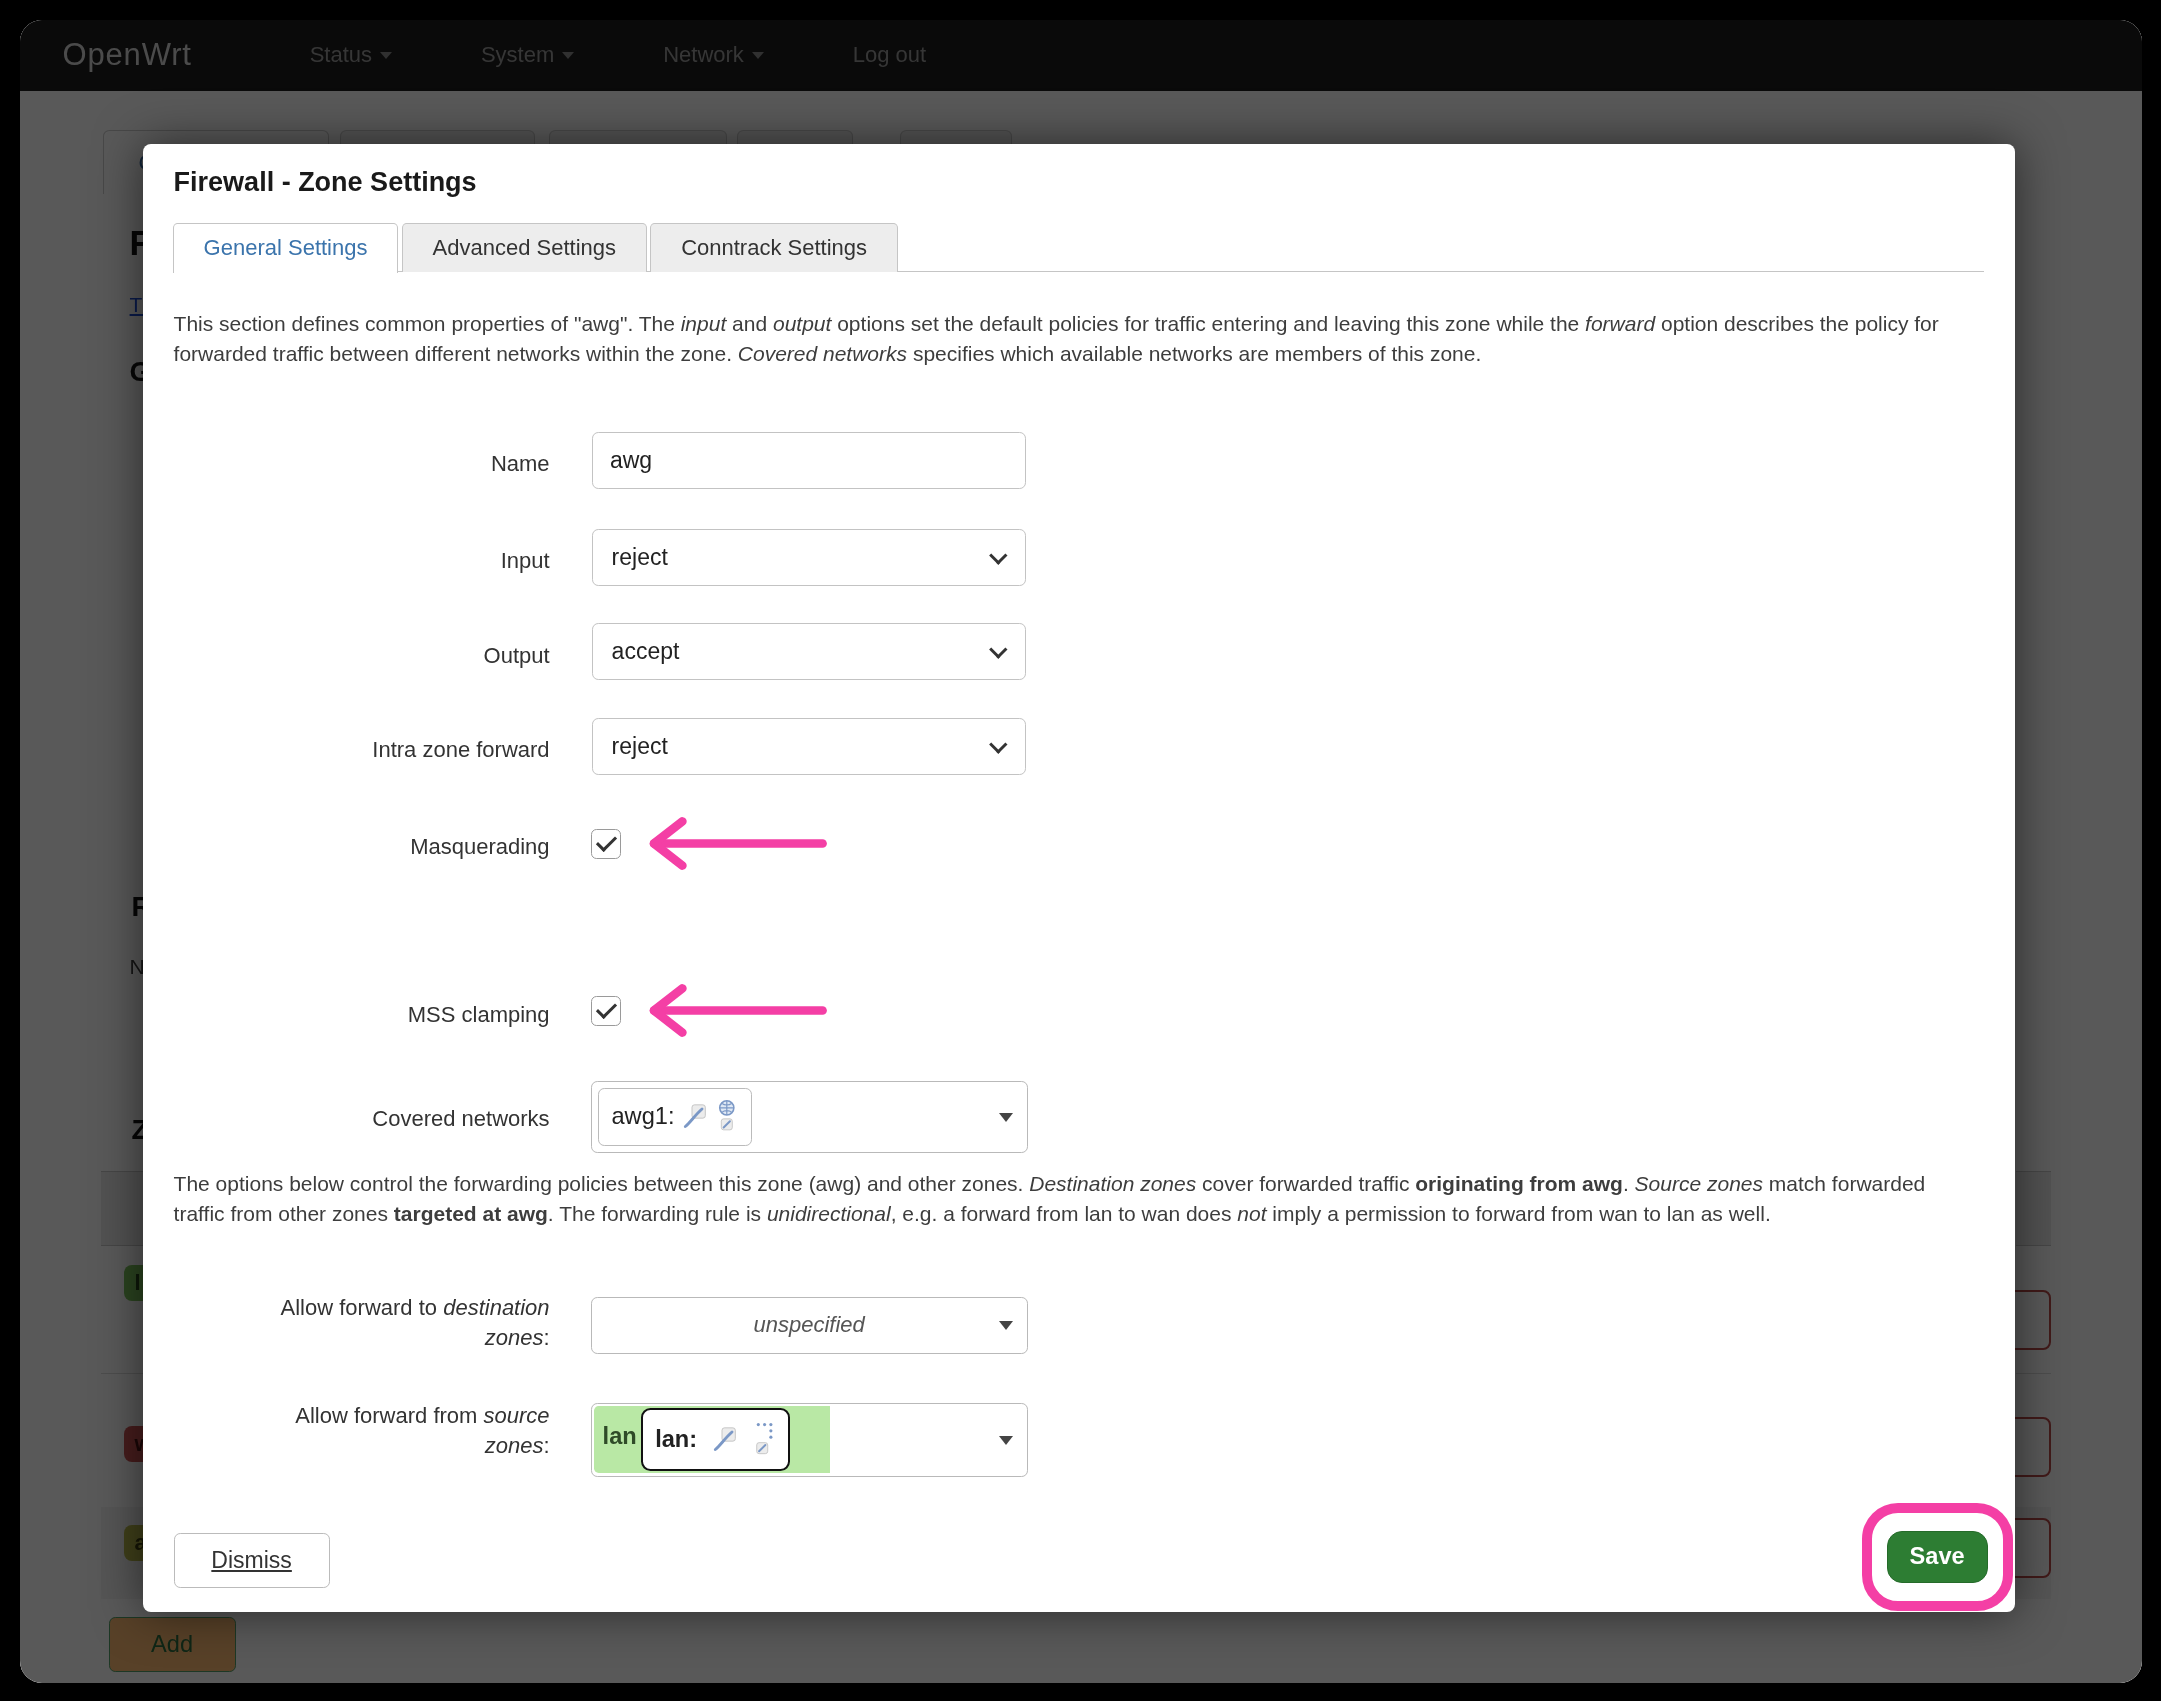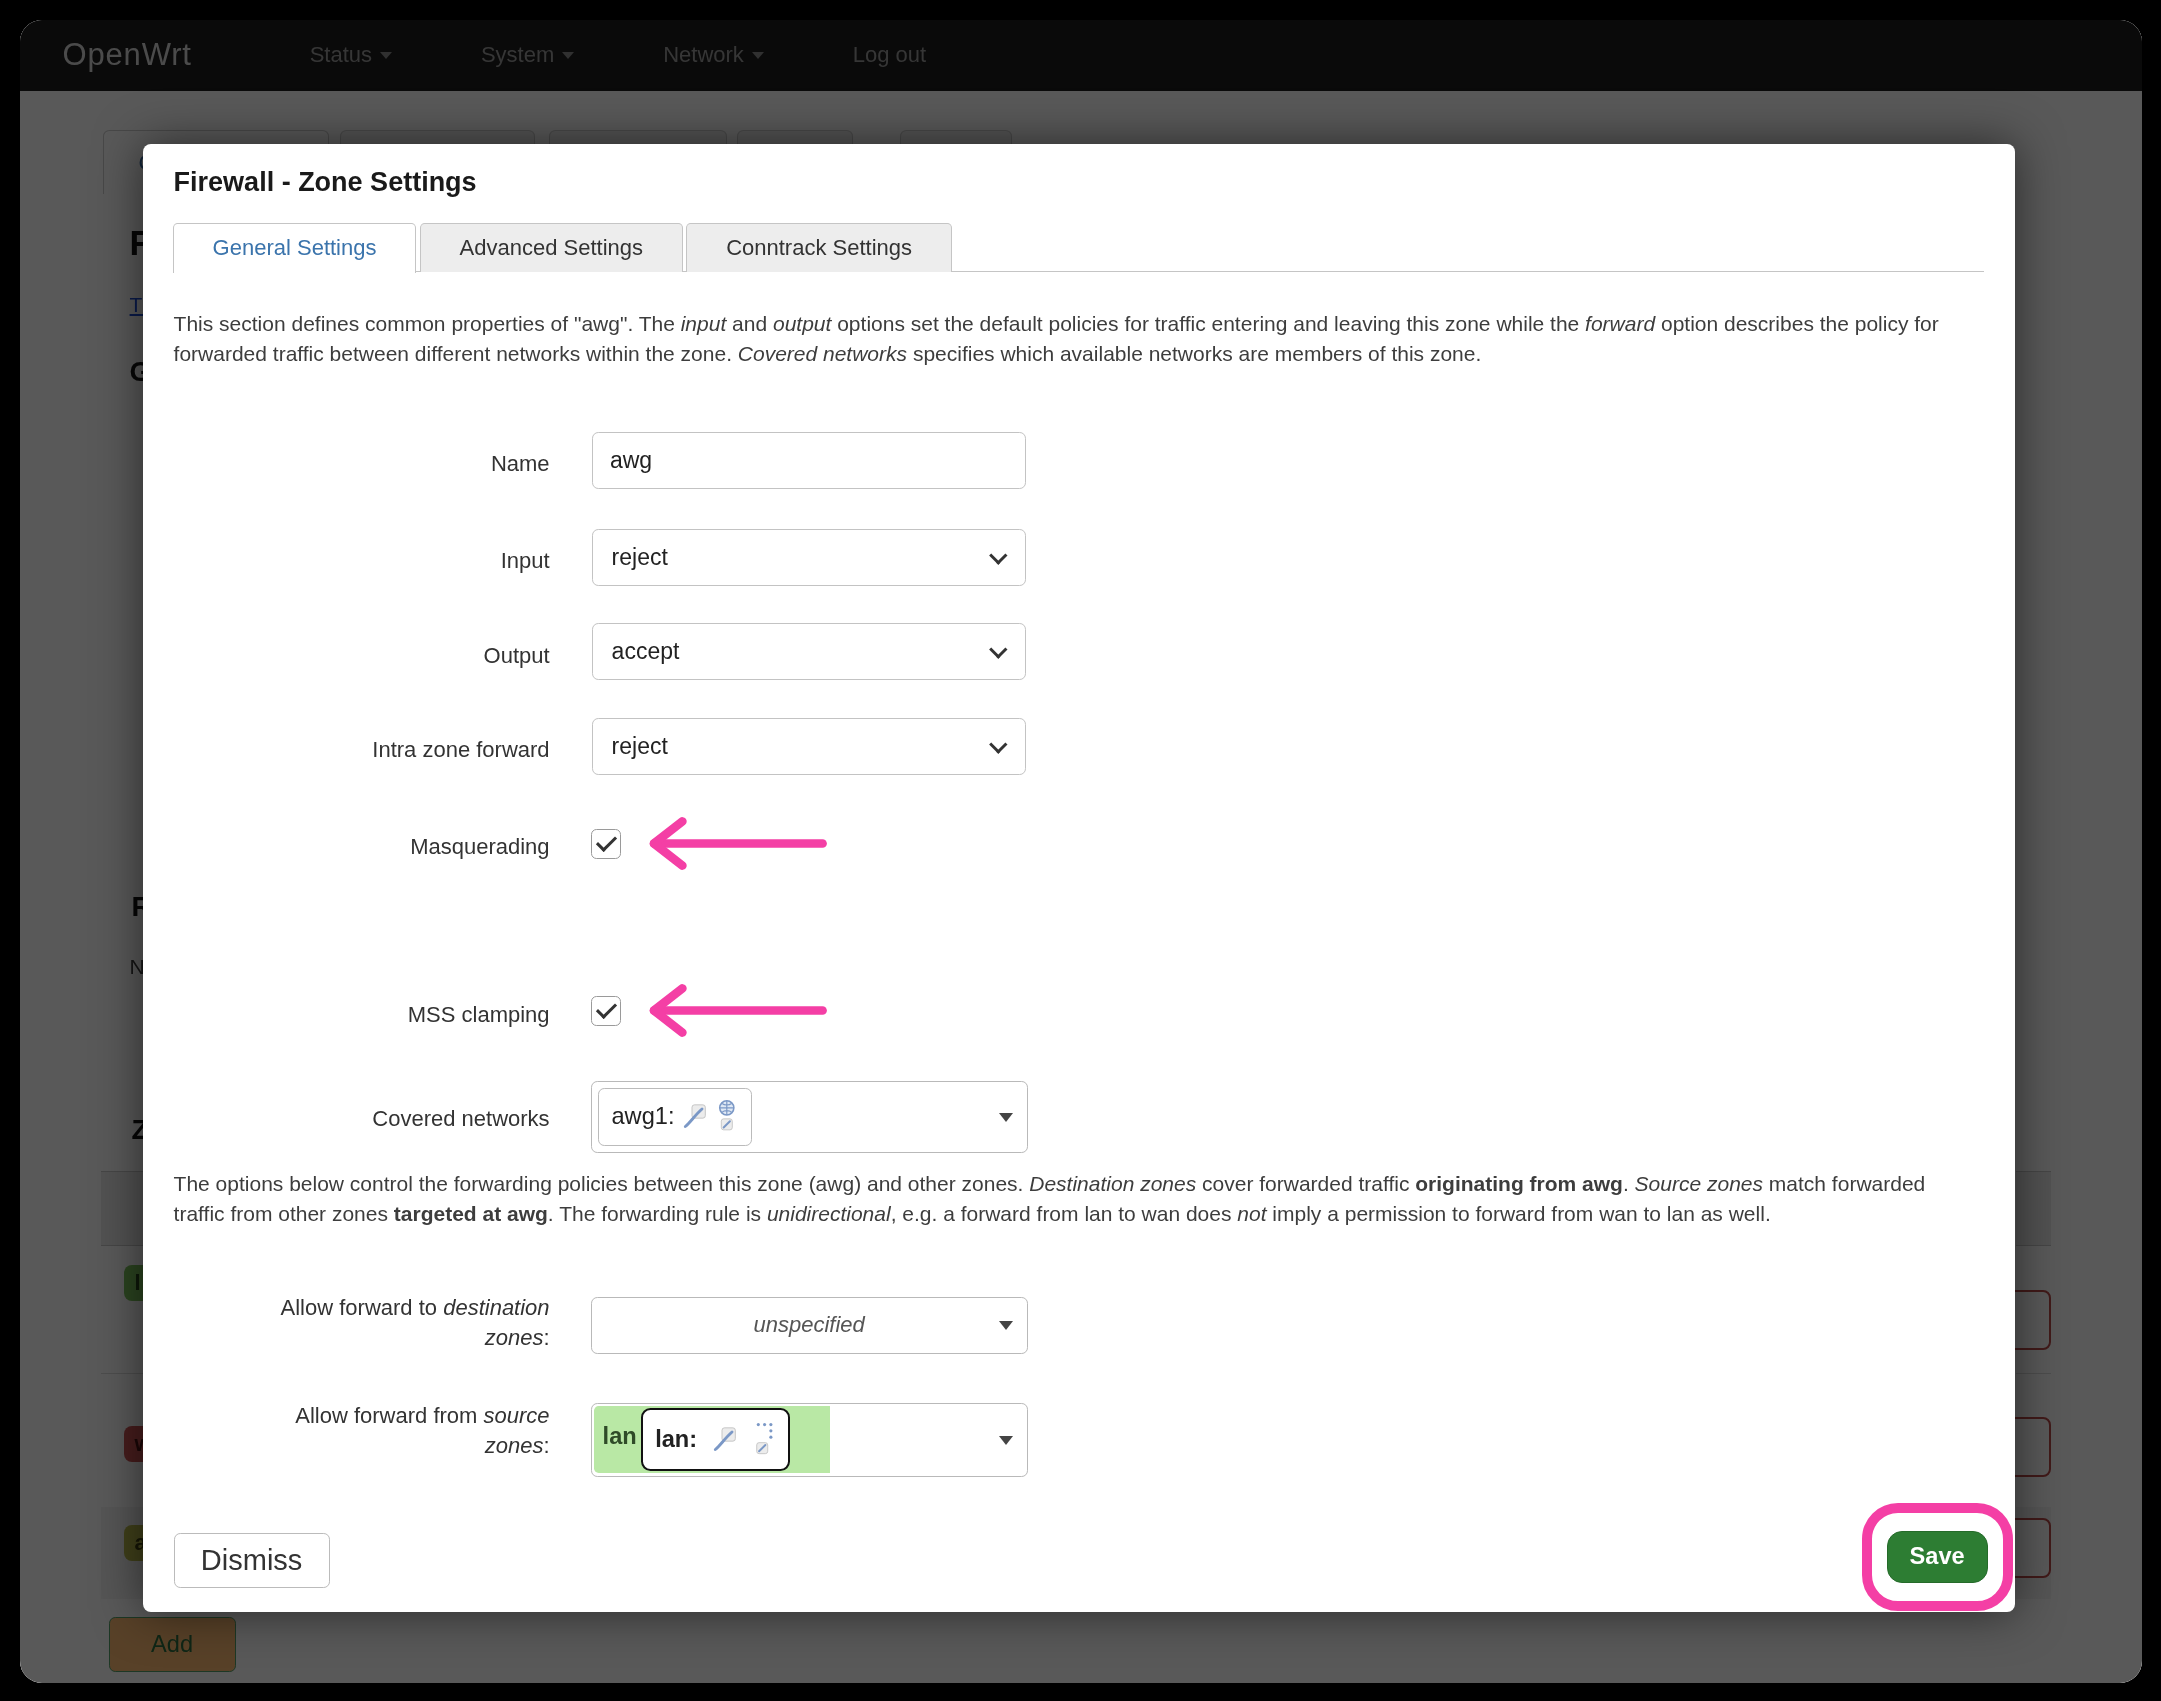--- a/index.html
+++ b/index.html
@@ -23,40 +23,40 @@
   .redfrag{position:absolute;width:68px;height:60px;border:2.4px solid #b94a48;border-radius:7.9px;background:#fff;}
   .addbtn{position:absolute;left:89px;top:1597px;width:127px;height:55px;background:#fdba74;border:1.6px solid #55a06a;border-radius:6.3px;color:#2c6e3f;font-size:23.6px;}
 
   
   .overlay{position:absolute;inset:0;background:rgba(0,0,0,0.65);z-index:5;}
 
   
   .modal{position:absolute;left:123px;top:124px;width:1872px;height:1468px;background:#fff;border-radius:7.9px;z-index:10;box-shadow:0 0 47px rgba(0,0,0,.55);}
   .m-title{position:absolute;left:31px;top:23.6px;font-size:27px;font-weight:bold;color:#1a1a1a;}
   .tabs{position:absolute;left:30px;right:31px;top:79px;height:49px;border-bottom:0.8px solid #c5c5c5;display:flex;gap:3.1px;}
-  .tab{height:49px;padding:0 39px;font-size:22px;display:flex;align-items:center;border:0.8px solid #c5c5c5;border-bottom:none;border-radius:4.7px 4.7px 0 0;background:#ededed;color:#333;}
+  .tab{height:49px;padding:0 30px;font-size:22px;display:flex;align-items:center;border:0.8px solid #c5c5c5;border-bottom:none;border-radius:4.7px 4.7px 0 0;background:#ededed;color:#333;}
   .tab.active{background:#fff;color:#3b74ac;height:50px;position:relative;z-index:2;}
   .para{position:absolute;left:31px;width:1803px;font-size:21px;line-height:30px;color:#3d3d3d;}
   .flabel{position:absolute;left:31px;width:376px;text-align:right;font-size:22px;color:#333;line-height:30px;}
   .tinput{position:absolute;left:449px;width:434px;height:57px;border:0.8px solid #c3c3c3;border-radius:6.3px;font-size:23px;color:#222;padding:0 17.3px;outline:none;background:#fff;}
   .sel{position:absolute;left:449px;width:434px;height:57px;border:0.8px solid #c3c3c3;border-radius:6.3px;background:#fff;display:flex;align-items:center;padding:0 19px;font-size:23px;color:#222;}
   .sel-caret{position:absolute;right:20.4px;top:19px;width:12.6px;height:12.6px;border-right:3.1px solid #333;border-bottom:3.1px solid #333;transform:rotate(45deg);}
   .cb{position:absolute;left:448px;width:30px;height:30px;border:1.6px solid #9a9a9a;border-radius:5.5px;background:#fff;}
   .cb.on::after{content:"";position:absolute;left:5.5px;top:6.3px;width:15.7px;height:7.9px;border-left:3.1px solid #333;border-bottom:3.1px solid #333;transform:rotate(-45deg);}
   .arrow{position:absolute;left:500px;width:189px;height:57px;}
   .help{position:absolute;left:449px;width:1414px;font-size:21px;line-height:30px;color:#3d3d3d;}
   .qicon{display:inline-flex;width:25px;height:25px;border-radius:50%;background:#2d6db5;color:#fff;font-size:19px;font-weight:bold;align-items:center;justify-content:center;margin-right:7.9px;vertical-align:-4.7px;}
   .widget{position:absolute;left:448px;width:437px;height:72px;border:0.8px solid #b9b9b9;border-radius:6.3px;background:#fff;}
   .chip{position:absolute;left:6.3px;top:6.3px;height:58px;border:0.8px solid #bbb;border-radius:6.3px;background:#fff;display:flex;align-items:center;gap:7.9px;padding:0 12.6px;font-size:23.6px;color:#222;}
   .drop-caret{position:absolute;right:14px;top:50%;margin-top:-3.9px;width:0;height:0;border-left:7px solid transparent;border-right:7px solid transparent;border-top:9.4px solid #444;}
   .unspec{width:100%;text-align:center;font-size:22px;font-style:italic;color:#555;}
   .greenseg{position:absolute;left:2.4px;top:2.4px;bottom:2.4px;width:236px;background:#b9e8a5;border-radius:4.7px 0 0 4.7px;}
   .lantag{position:absolute;left:11px;top:19px;font-size:23.6px;font-weight:bold;color:#2f4b28;}
   .srcchip{position:absolute;left:49px;top:4.7px;height:63px;border:2.4px solid #111;border-radius:9.4px;background:#fff;display:flex;align-items:center;gap:15px;padding:0 12.6px;font-size:23.6px;font-weight:bold;color:#222;}
-  .btn-dismiss{position:absolute;left:31px;top:1389px;width:156px;height:55px;background:#fff;border:0.8px solid #bbb;border-radius:6.3px;font-size:29px;color:#333;}
+  .btn-dismiss{position:absolute;left:31px;top:1389px;width:156px;height:55px;background:#fff;border:0.8px solid #bbb;border-radius:6.3px;font-size:23px;color:#333;text-decoration:underline;}
   .ring{position:absolute;left:1719px;top:1359px;width:151px;height:108px;border:10.2px solid #f43fa5;border-radius:36px;display:flex;align-items:center;justify-content:center;z-index:20;}
   .btn-save{width:101px;height:52px;background:#2d7d33;border:0.8px solid #256b2a;border-radius:15px;color:#fff;font-size:23.6px;font-weight:bold;}
   .ic{flex:0 0 auto;}
 </style>
 </head>
 <body>
 
 <div id="root">
 <div id="screen">
 

